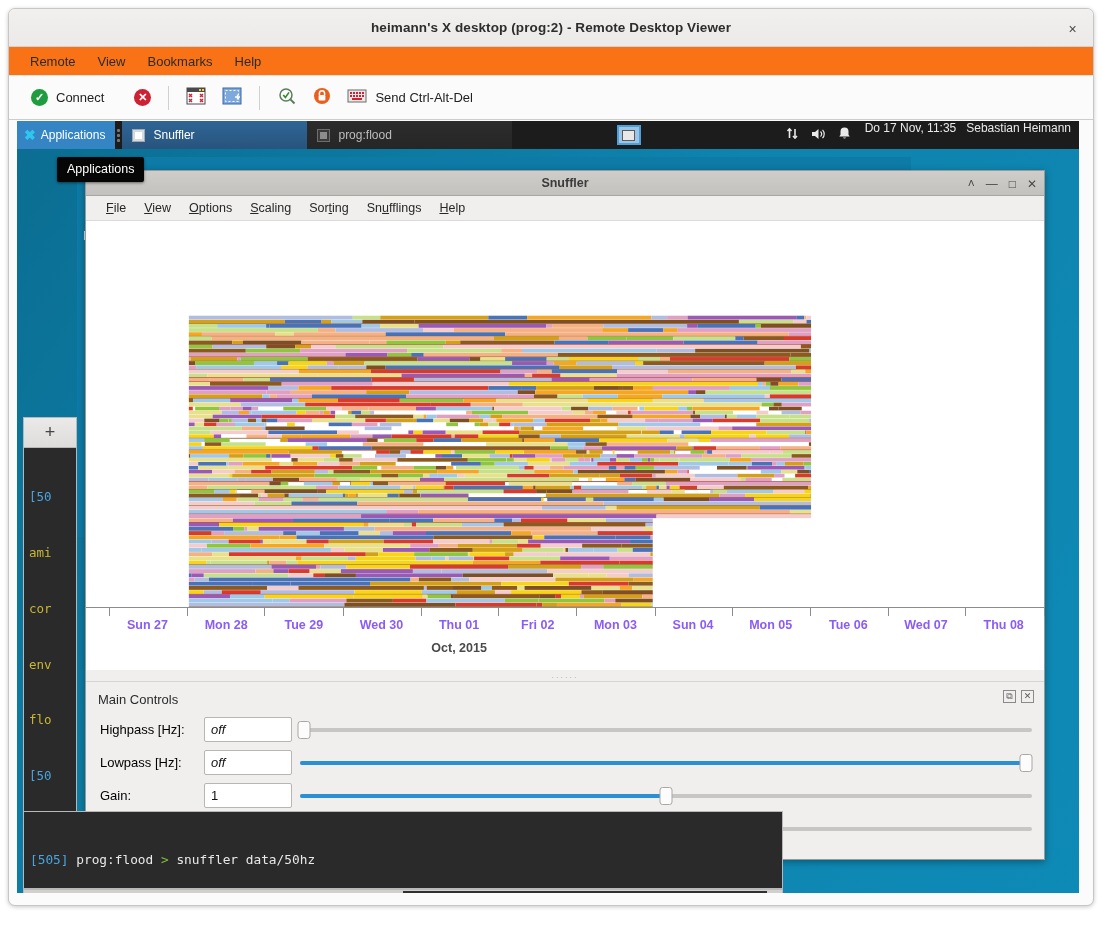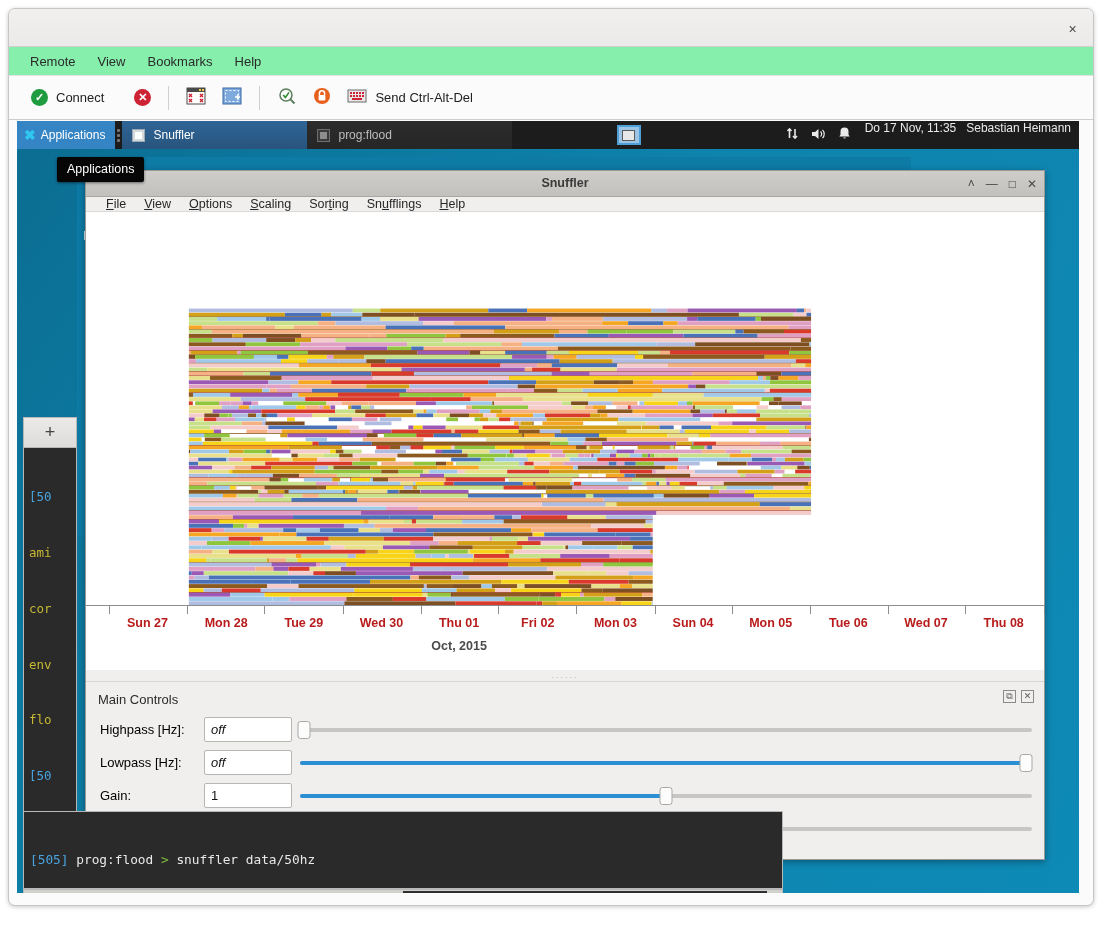--- a/index.html
+++ b/index.html
@@ -40,21 +40,21 @@
   #titlebar .winclose {
     position: absolute; right: 10px; top: 9px;
     width: 21px; height: 21px; border-radius: 50%;
     display: flex; align-items: center; justify-content: center;
     color: #4a4a4a; font-size: 14px; line-height: 1;
     cursor: pointer;
   }
 
   
   #menubar {
-    height: 29px; background: #86efac;
+    height: 29px; background: #f97316;
     border-bottom: 1px solid #e4e2e0;
     display: flex; align-items: center; padding-left: 12px; gap: 4px;
   }
   #menubar .mi {
     font-size: 13px; color: #2b2b2b; padding: 3px 9px; border-radius: 3px;
     cursor: default;
   }
 
   
   #toolbar {
@@ -196,21 +196,21 @@
   #snuffler .sf-title .t {
     font-size: 12.5px; font-weight: bold; color: #3b3b3b;
   }
   #snuffler .sf-title .btns {
     position: absolute; right: 7px; top: 0; height: 26px;
     display: flex; align-items: center; gap: 11px;
     color: #4a4a4a; font-size: 12px;
   }
   #snuffler .sf-title .btns span { cursor: pointer; line-height: 1; }
   #snuffler .sf-menubar {
-    height: 15px; background: #f0efee;
+    height: 25px; background: #f0efee;
     border-bottom: 1px solid #dcdad8;
     display: flex; align-items: center; padding-left: 12px; gap: 2px;
   }
   #snuffler .sf-menubar .mi {
     font-size: 12.5px; color: #272727; padding: 3px 8px; cursor: default;
   }
   #snuffler .sf-menubar .mi u { text-decoration: underline; }
 
   
   #plot {
@@ -228,21 +228,21 @@
     border-top: 0;
   }
   #axis .axisline {
     position:absolute; left:0; right:0; top:0; height:1px; background:#8c8c8c;
   }
   #axis .tick {
     position: absolute; top: 0; width: 1px; height: 9px; background: #8c8c8c;
   }
   #axis .lab {
     position: absolute; top: 11px; transform: translateX(-50%);
-    font-size: 12.5px; font-weight: bold; color: #b91c1c; white-space: nowrap;
+    font-size: 12.5px; font-weight: bold; color: #8b5cf6; white-space: nowrap;
   }
   #axis .month {
     position: absolute; top: 34px; transform: translateX(-50%);
     font-size: 12.5px; font-weight: bold; color: #4a4a4a; white-space: nowrap;
   }
 
   
   #splitter {
     height: 12px; background: #f0efee;
     display: flex; align-items: center; justify-content: center;
@@ -322,20 +322,21 @@
     position: absolute; left: 50%; top: 1px; width: 48%; height: 8px;
     background: #2f2f2f;
   }
 </style>
 </head>
 <body>
 
 <div id="app-window">
 
   <div id="titlebar">
+    <div class="title">heimann's X desktop (prog:2) - Remote Desktop Viewer</div>
     <div class="winclose">×</div>
   </div>
 
   <div id="menubar">
     <div class="mi">Remote</div>
     <div class="mi">View</div>
     <div class="mi">Bookmarks</div>
     <div class="mi">Help</div>
   </div>
 

